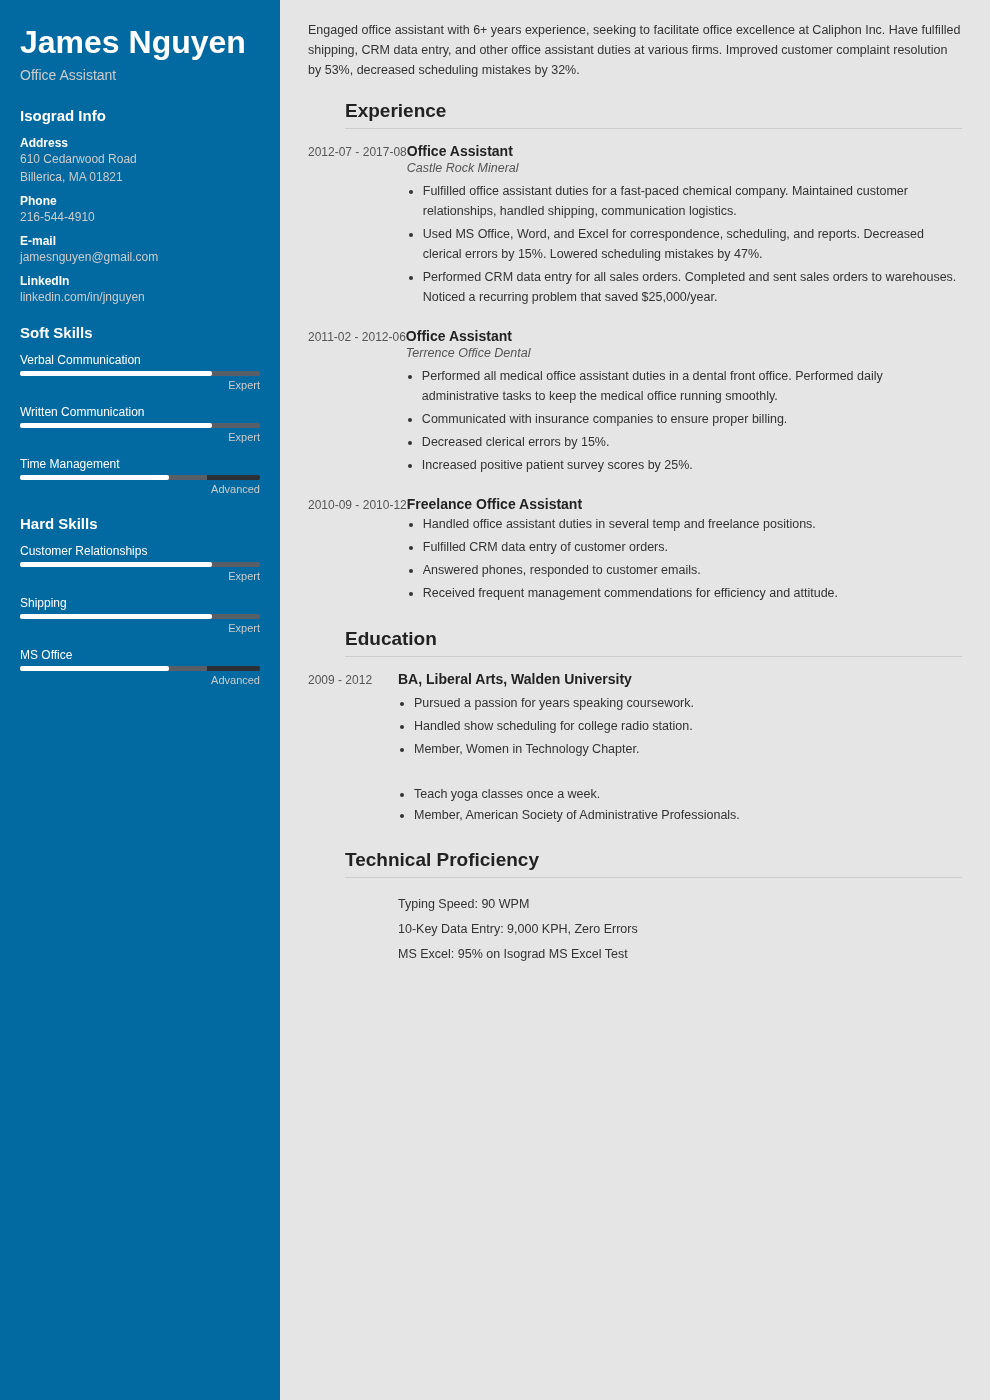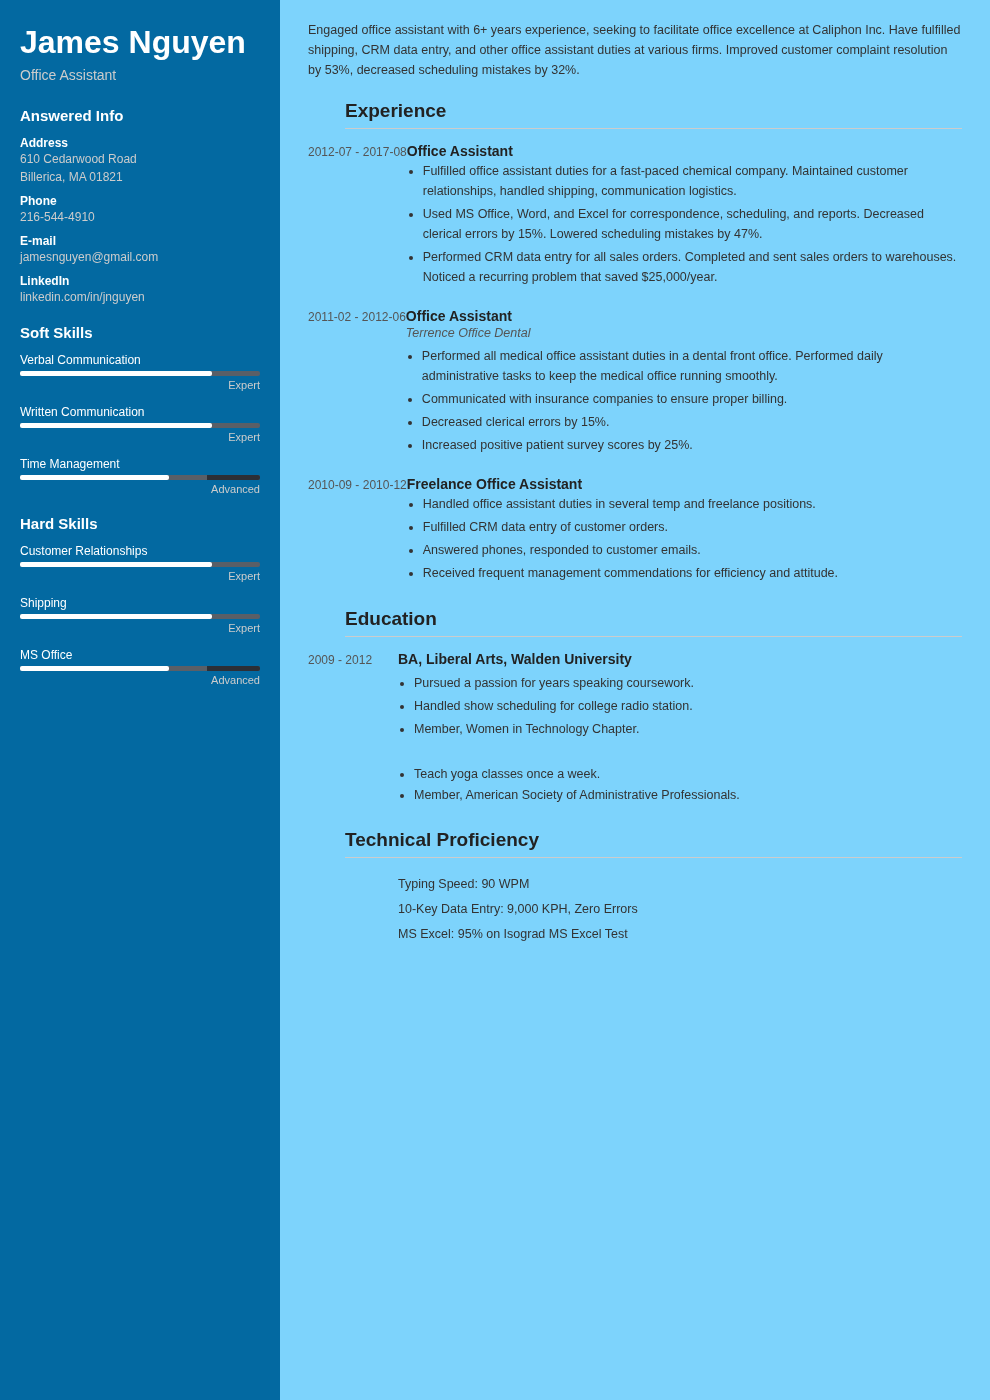--- a/index.html
+++ b/index.html
@@ -79,21 +79,21 @@
     .skill-level {
       font-size: 11px;
       color: #ccc;
       text-align: right;
     }
 
     
     .main {
       flex: 1;
       padding: 20px 28px;
-      background: #7dd3fc;
+      background: #e5e5e5;
     }
     .summary-text {
       font-size: 12.5px;
       color: #333;
       line-height: 1.6;
       margin-bottom: 20px;
     }
     .section-title {
       font-size: 19px;
       font-weight: 700;
@@ -173,21 +173,21 @@
       line-height: 2;
     }
   </style>
 </head>
 <body>
 
 <div class="sidebar">
   <div class="sidebar-name">James Nguyen</div>
   <div class="sidebar-title">Office Assistant</div>
 
-  <div class="sidebar-section-title">Answered Info</div>
+  <div class="sidebar-section-title">Isograd Info</div>
 
   <div class="sidebar-label">Address</div>
   <div class="sidebar-value">610 Cedarwood Road</div>
   <div class="sidebar-value">Billerica, MA 01821</div>
 
   <div class="sidebar-label">Phone</div>
   <div class="sidebar-value">216-544-4910</div>
 
   <div class="sidebar-label">E-mail</div>
   <div class="sidebar-value">jamesnguyen@gmail.com</div>
@@ -253,20 +253,21 @@
 <div class="main">
   <p class="summary-text">Engaged office assistant with 6+ years experience, seeking to facilitate office excellence at Caliphon Inc. Have fulfilled shipping, CRM data entry, and other office assistant duties at various firms. Improved customer complaint resolution by 53%, decreased scheduling mistakes by 32%.</p>
 
   <div class="section">
     <div class="section-title">Experience</div>
     <div id="experience-container">
         <div class="experience-row">
           <div class="exp-date">2012-07 - 2017-08</div>
           <div class="exp-content">
             <div class="exp-job-title">Office Assistant</div>
+            <div class="exp-company">Castle Rock Mineral</div>
             <ul class="exp-bullets">
               <li>Fulfilled office assistant duties for a fast-paced chemical company. Maintained customer relationships, handled shipping, communication logistics.</li>
               <li>Used MS Office, Word, and Excel for correspondence, scheduling, and reports. Decreased clerical errors by 15%. Lowered scheduling mistakes by 47%.</li>
               <li>Performed CRM data entry for all sales orders. Completed and sent sales orders to warehouses. Noticed a recurring problem that saved $25,000/year.</li>
             </ul>
           </div>
         </div>
         <div class="experience-row">
           <div class="exp-date">2011-02 - 2012-06</div>
           <div class="exp-content">

